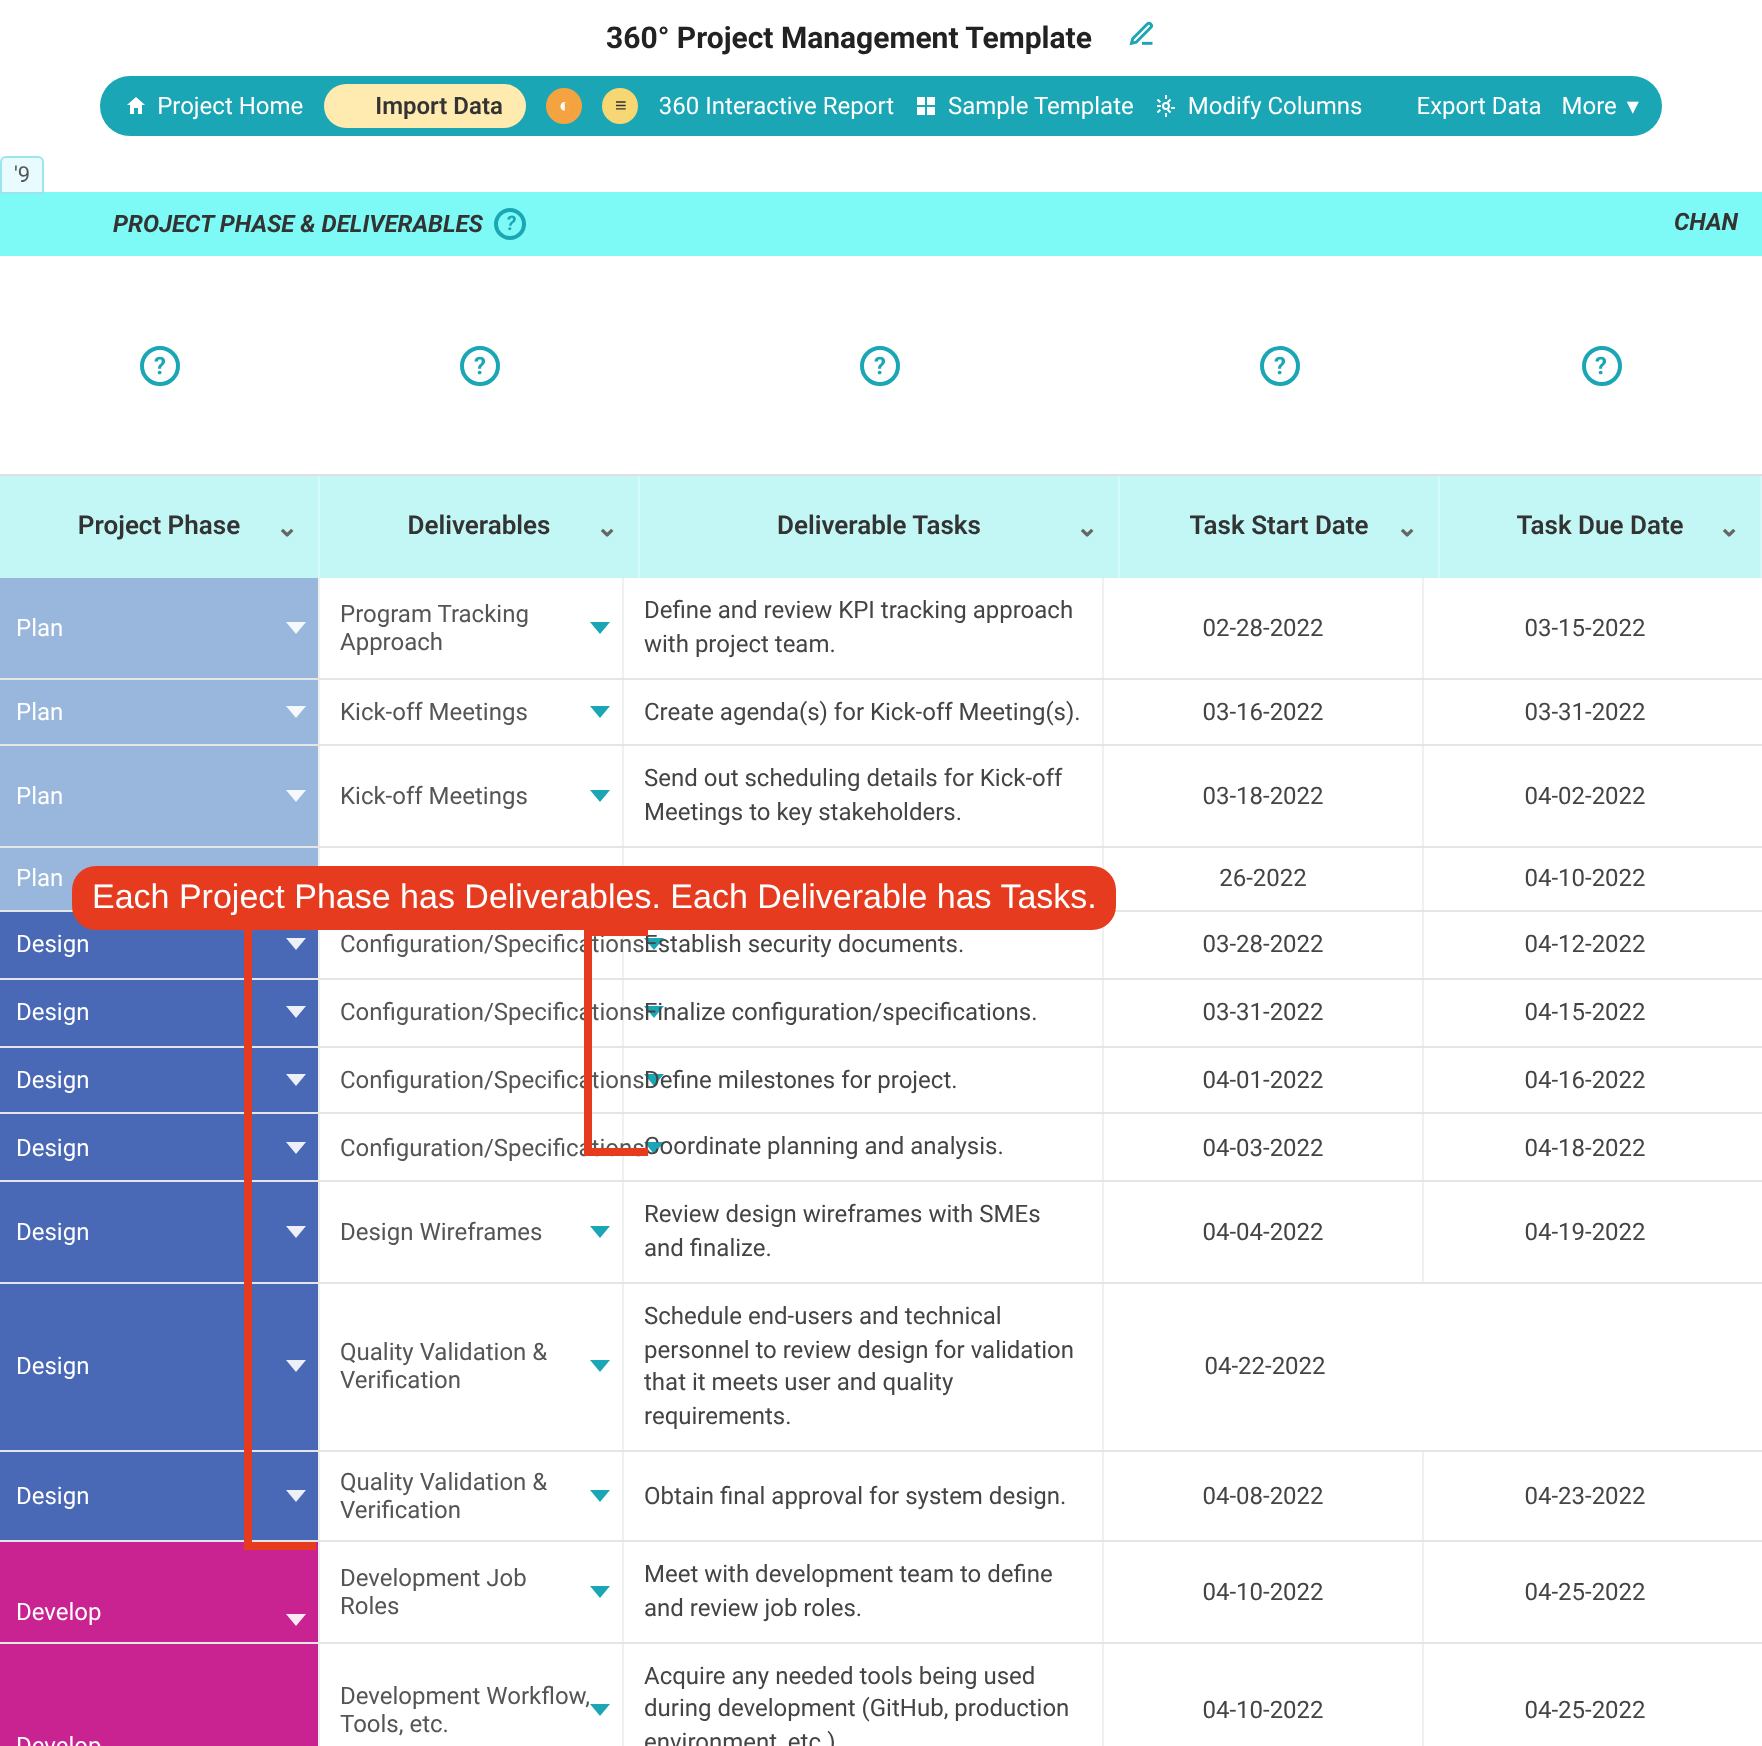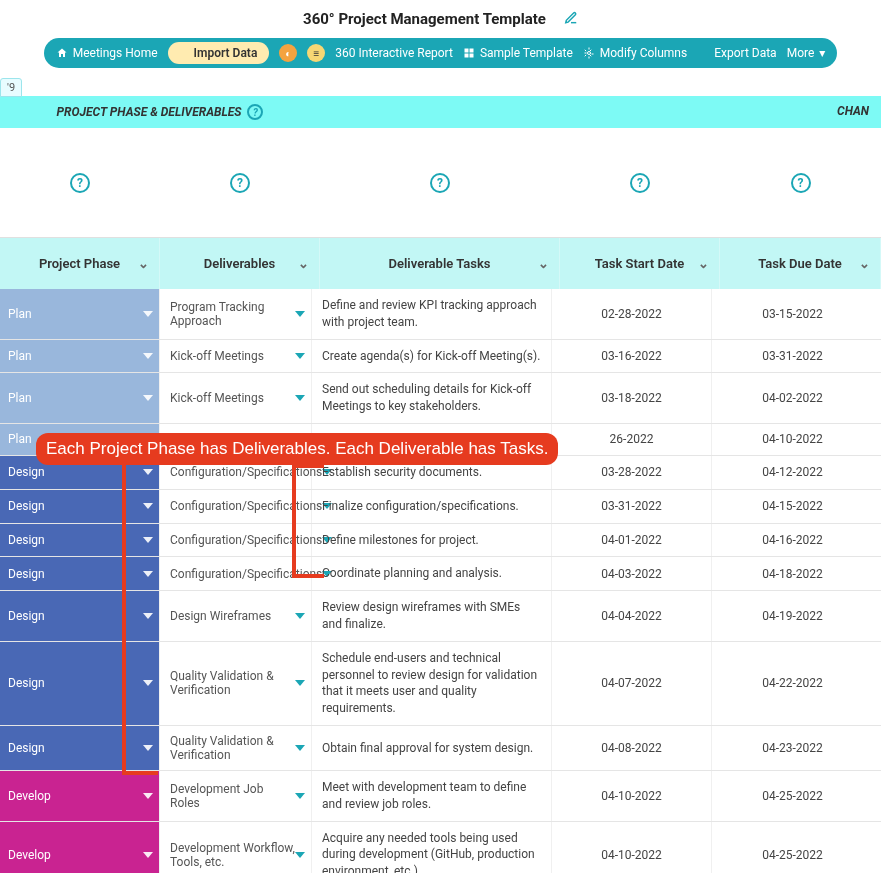--- a/index.html
+++ b/index.html
@@ -29,21 +29,21 @@
 .col-phase { width: 160px; }
 .col-deliv { width: 160px; }
 .col-task { width: 240px; }
 .col-start { width: 160px; }
 .col-due { width: 161px; }
 .data-row { display: flex; border-bottom: 1px solid #e5e5e5; min-height: 32px; }
 .cell { padding: 8px 10px; font-size: 12px; display: flex; align-items: center; border-right: 1px solid #f0f0f0; }
 .phase-cell { width: 160px; color: #fff; justify-content: space-between; padding: 8px 6px 8px 8px; }
 .phase-plan { background: #99b7dc; }
 .phase-design { background: #4968b5; }
-.phase-develop { background: #c92391; }
+.phase-develop { background: #c92391; align-items: flex-end; }
 .deliv-cell { width: 152px; justify-content: space-between; padding: 8px 6px 8px 10px; color: #555; }
 .task-cell { width: 240px; color: #444; line-height: 1.4; }
 .date-cell { width: 160px; justify-content: center; color: #444; }
 .date-cell:last-child { width: 161px; border-right: none; }
 .tri { width: 0; height: 0; border-left: 5px solid transparent; border-right: 5px solid transparent; border-top: 6px solid #1ba6b5; flex-shrink: 0; }
 .tri-white { border-top-color: rgba(255,255,255,0.9); }
 .callout { position: absolute; background: #e63b1f; color: #fff; font-size: 17px; padding: 6px 10px; font-family: Arial, sans-serif; z-index: 10; }
 .red-bracket-v { position: absolute; border-left: 4px solid #e63b1f; border-bottom: 4px solid #e63b1f; z-index: 9; }
 .red-bracket-h { position: absolute; border-left: 4px solid #e63b1f; border-top: 4px solid #e63b1f; border-bottom: 4px solid #e63b1f; z-index: 9; }
 .container { position: relative; }
@@ -61,21 +61,21 @@
             <path d="M12 20h9"></path>
             <path d="M16.5 3.5a2.1 2.1 0 013 3L7 19l-4 1 1-4z"></path>
           </svg>
     </span>
   </div>
   <div class="toolbar">
     <span class="tbtn">
       <svg viewBox="0 0 24 24" fill="currentColor">
             <path d="M12 3l9 8h-3v9h-4v-6H10v6H6v-9H3z"></path>
           </svg>
-      <span>Meetings Home</span>
+      <span>Project Home</span>
     </span>
     <span class="import-btn">
       <svg viewBox="0 0 24 24" fill="currentColor" width="10" height="10">
             <path d="M12 3v12m0-12l-4 4m4-4l4 4M4 21h16"></path>
           </svg>
       <span>Import Data</span>
     </span>
     <span class="circle-badge badge-orange">◐</span>
     <span class="circle-badge badge-yellow">≡</span>
     <span class="tbtn">
@@ -341,23 +341,20 @@
           <span class="tri tri-white"></span>
         </div>
         <div class="cell deliv-cell">
           <span>Quality Validation &amp; Verification</span>
           <span class="tri"></span>
         </div>
         <div class="cell task-cell">
           <span>Schedule end-users and technical personnel to review design for validation that it meets user and quality requirements.</span>
         </div>
         <div class="cell date-cell">
-          <span>04-07-2022</span>
-        </div>
-        <div class="cell date-cell">
           <span>04-22-2022</span>
         </div>
       </div>
       <div class="data-row">
         <div class="cell phase-cell phase-design">
           <span>Design</span>
           <span class="tri tri-white"></span>
         </div>
         <div class="cell deliv-cell">
           <span>Quality Validation &amp; Verification</span>

